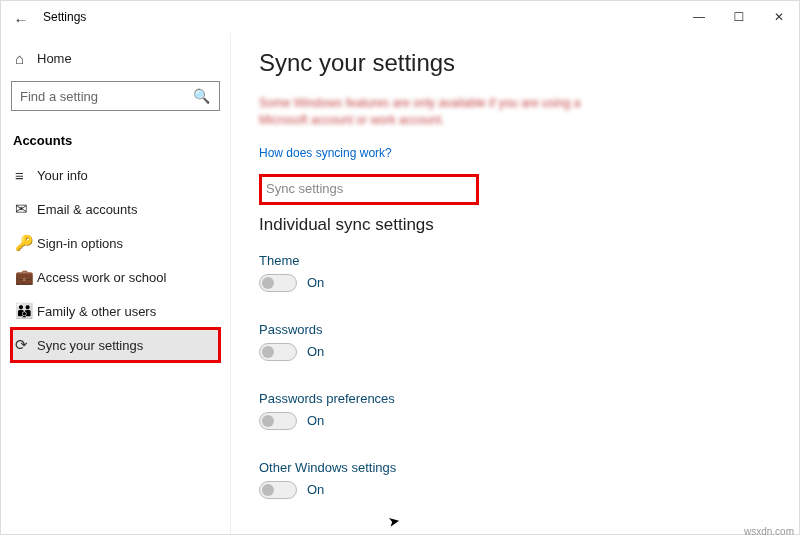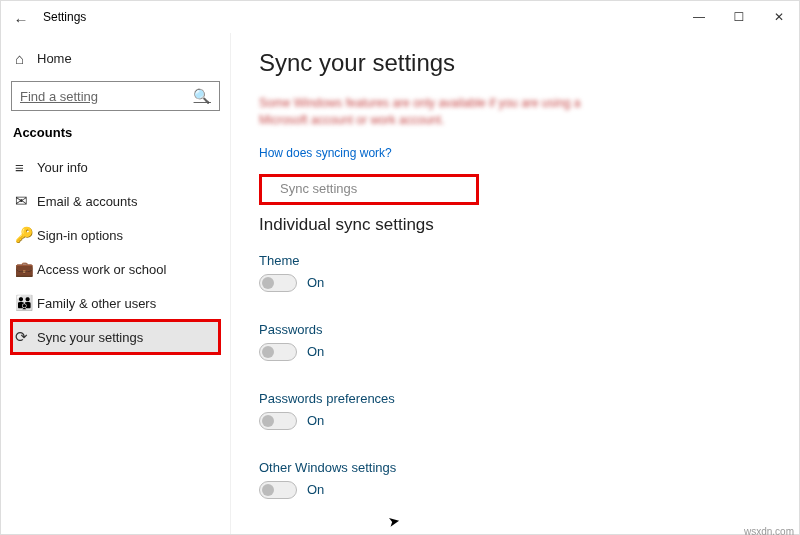--- a/index.html
+++ b/index.html
@@ -60,27 +60,26 @@
   }
   .search-wrap {
     margin: 6px 0 10px 0;
     border: 1px solid #888;
     height: 30px;
     display: flex;
     align-items: center;
     padding: 0 8px;
     color: #666;
     font-size: 13px;
-    text-decoration: underline;
   }
   .search-wrap .sicon { margin-left: auto; font-size: 14px; color: #444; }
   .section-label {
     font-weight: 600;
     font-size: 13px;
-    margin: 4px 0 10px 2px;
+    margin: 12px 0 10px 2px;
   }
   .nav-item.selected {
     background: #e6e6e6;
   }
   .highlight-red {
     outline: 3px solid #e60000;
     outline-offset: -2px;
   }
   .content {
     flex: 1;
@@ -118,21 +117,21 @@
   .disabled-text { color: #0c4a6e; }
   .watermark {
     position: absolute; right: 6px; bottom: -2px; font-size: 10px; color: #999;
   }
   .cursor {
     position: absolute; left: 388px; top: 513px; font-size: 14px; color: #000;
     transform: rotate(-10deg);
   }
   .sync-main-box {
     border: 3px solid #e60000;
-    padding: 4px 10px 0 18px;
+    padding: 4px 10px 0 4px;
     width: 220px;
     margin-bottom: 8px;
   }
   
   .ic { font-family: "Segoe UI Symbol", "Segoe MDL2 Assets", sans-serif; }
 </style>
 </head>
 <body>
 
 <div class="window">

